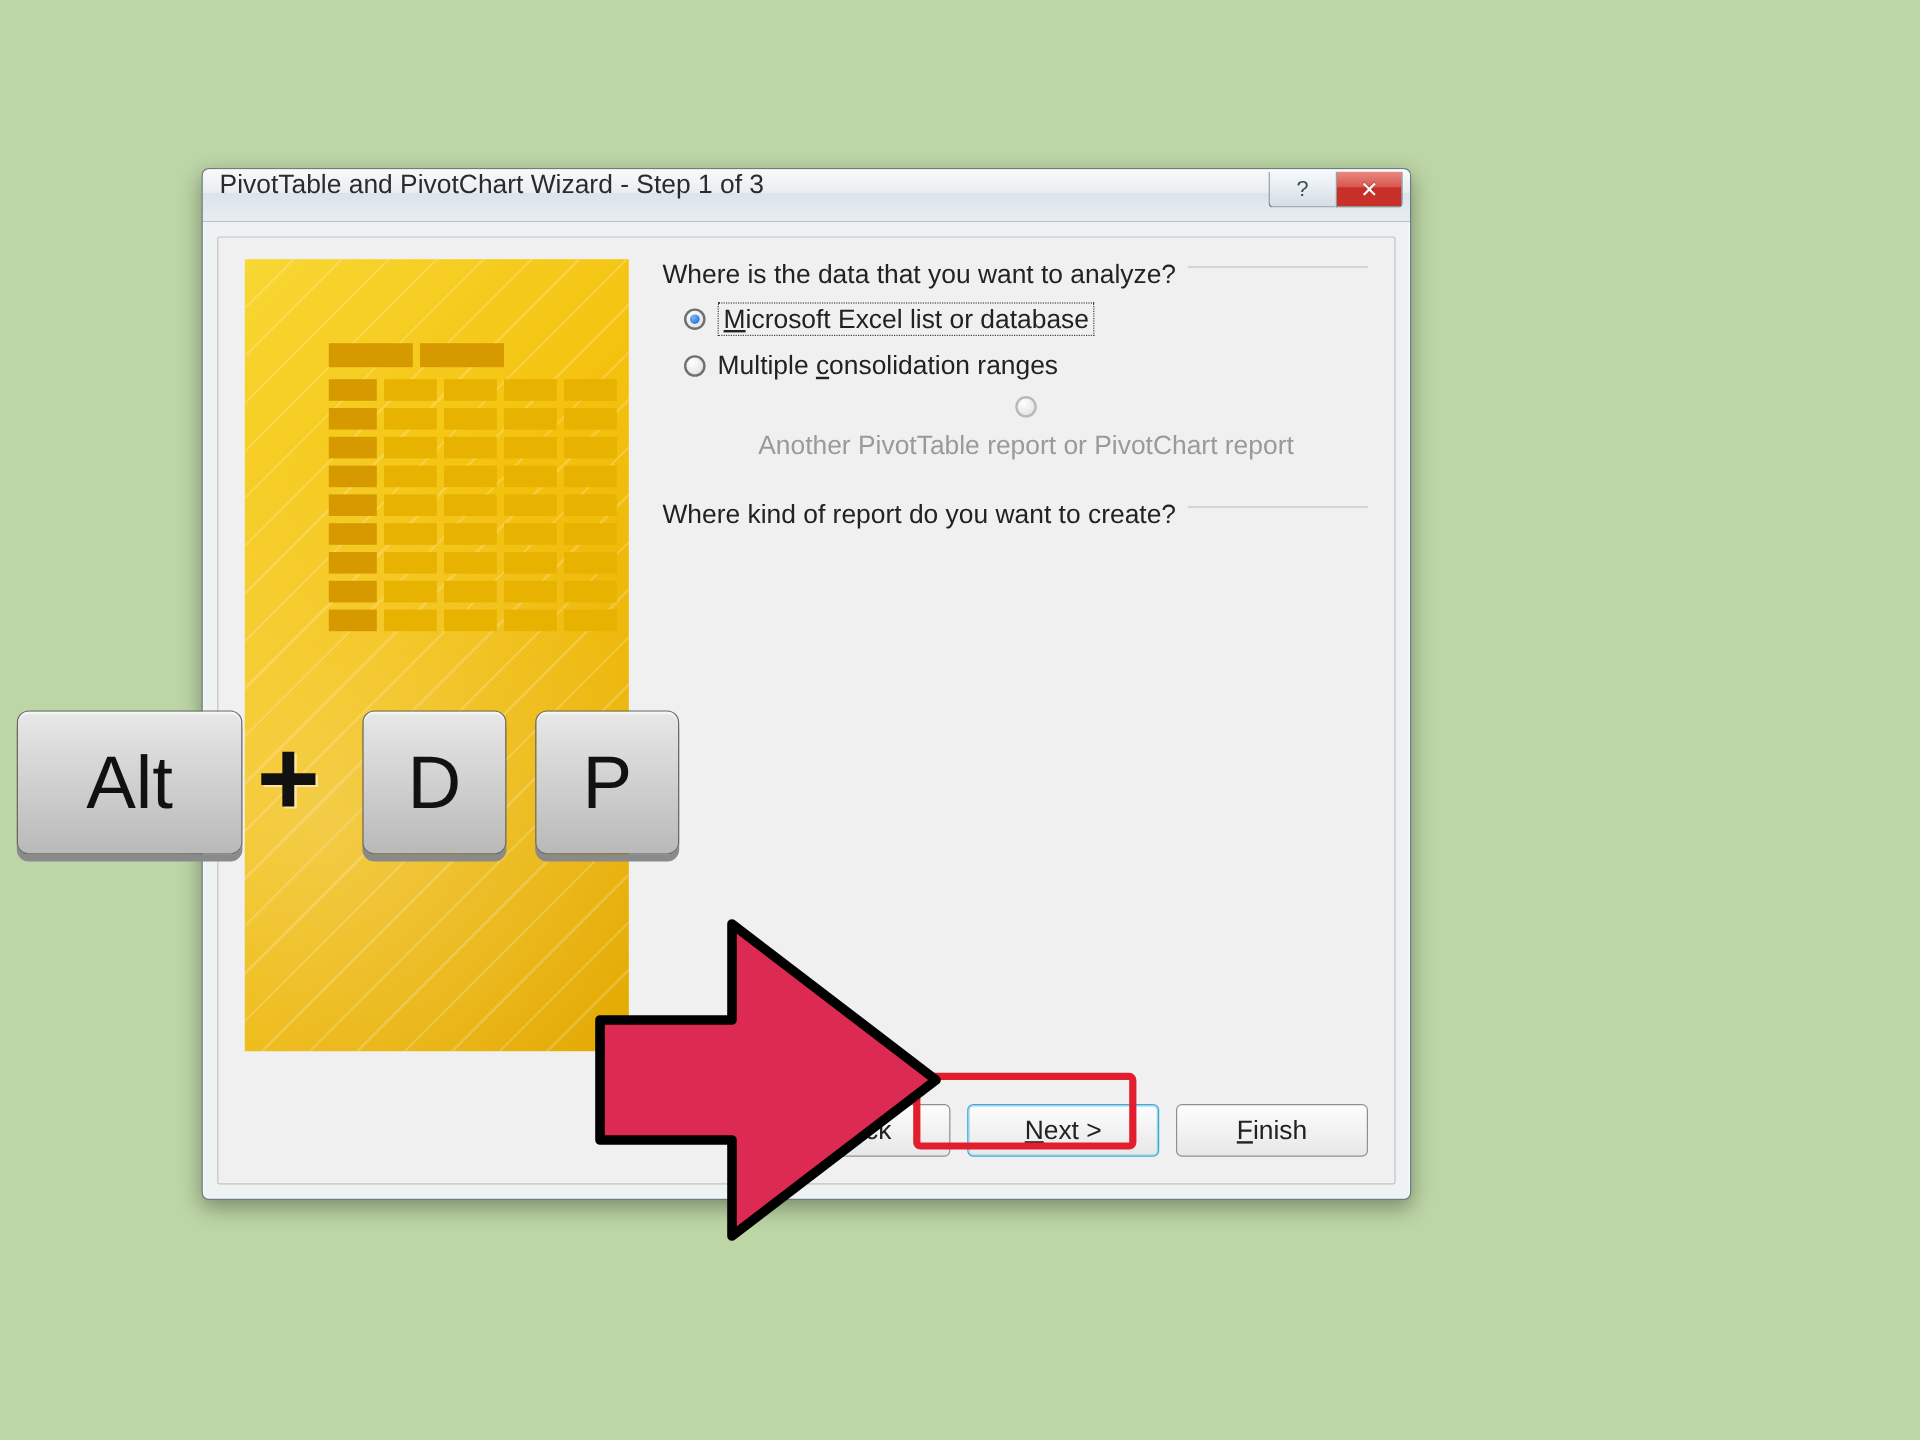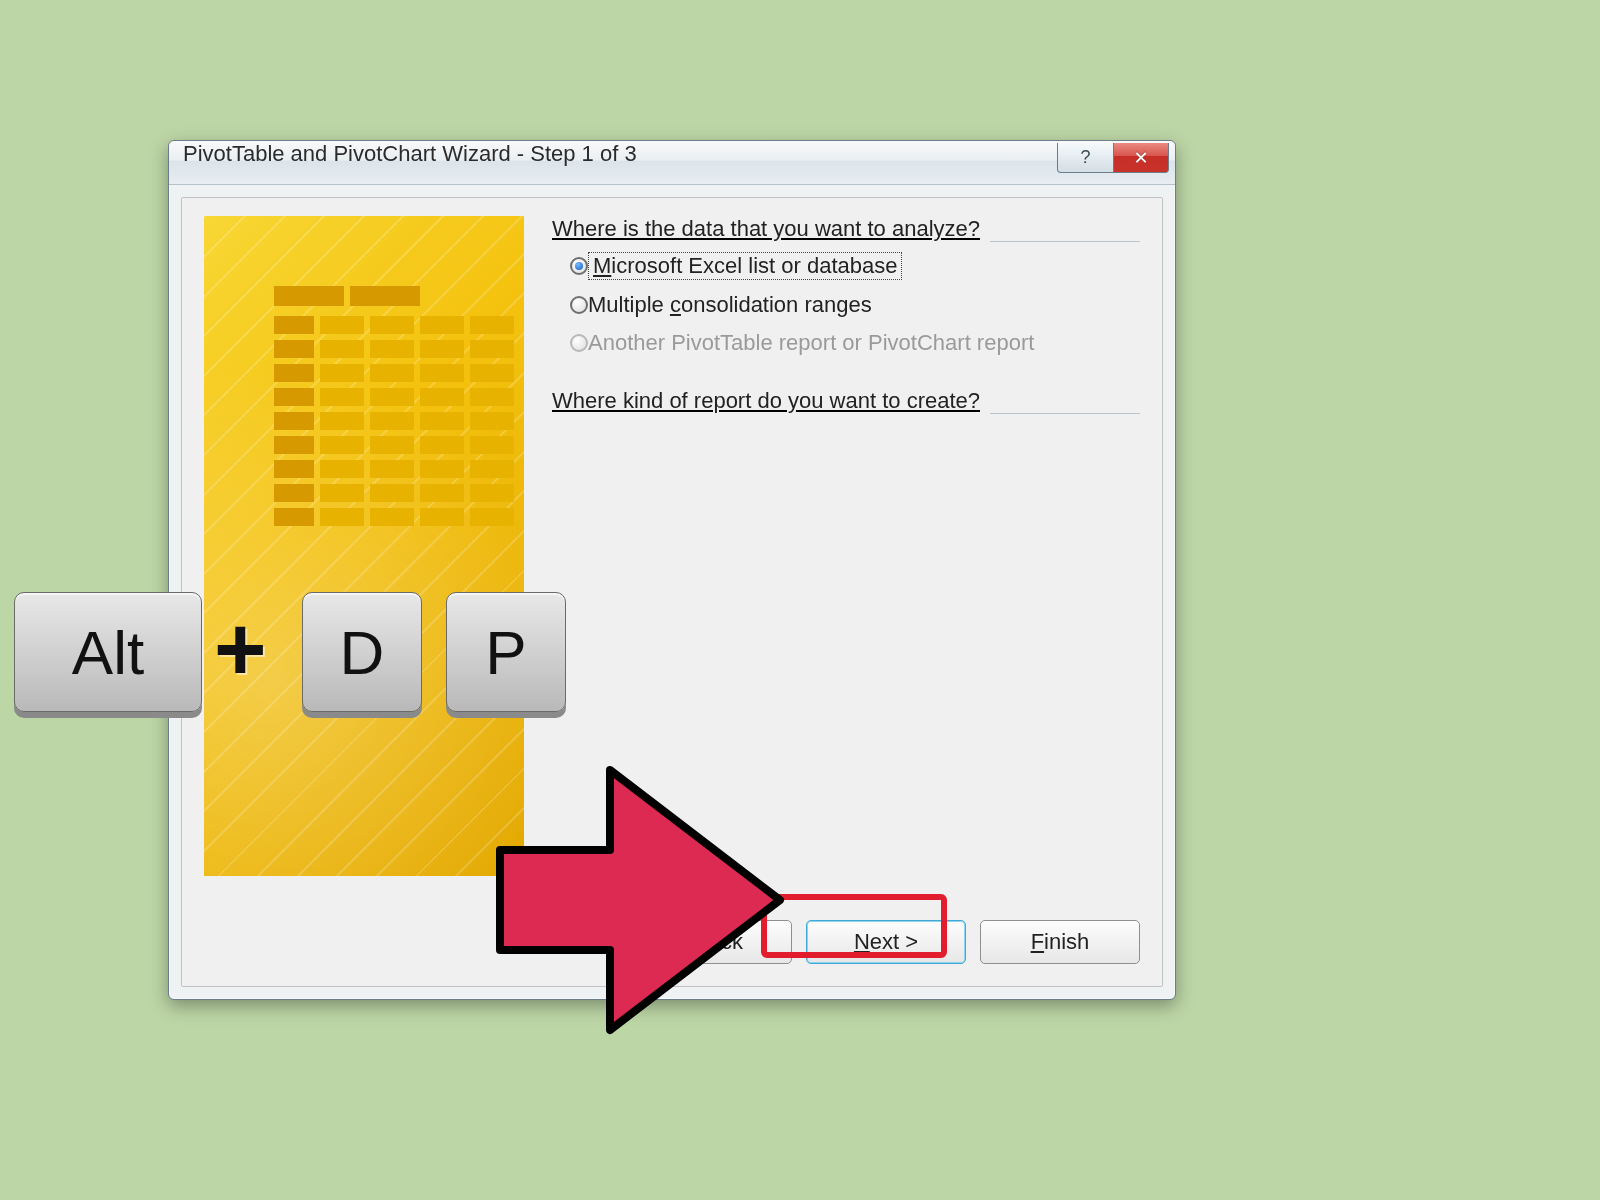--- a/index.html
+++ b/index.html
@@ -130,43 +130,43 @@
     position: absolute;
     left: 370px;
     right: 22px;
     top: 18px;
   }
   .group {
     margin-bottom: 26px;
   }
   .group .line {
     display: flex;
-    align-items: flex-end;
+    align-items: flex-start;
     margin-bottom: 4px;
-    text-decoration: underline;
   }
   .group .line .txt {
     font-size: 22px;
     color: #222;
     white-space: nowrap;
   }
   .group .line .rule {
     flex: 1;
     border-top: 1px solid #b9c4cc;
     margin-left: 10px;
     margin-top: 6px;
   }
   .option {
     display: flex;
     align-items: center;
+    gap: 10px;
     padding: 6px 0 6px 18px;
     font-size: 22px;
     color: #222;
   }
-  .option.disabled { color: #9a9a9a; }
+  .option.disabled { color: #9a9a9a; flex-direction: column; }
   .radio {
     width: 18px;
     height: 18px;
     border-radius: 50%;
     border: 2px solid #6f6f6f;
     background: radial-gradient(circle at 35% 30%, #fff, #dcdcdc);
     position: relative;
     flex: none;
   }
   .radio.checked::after {

